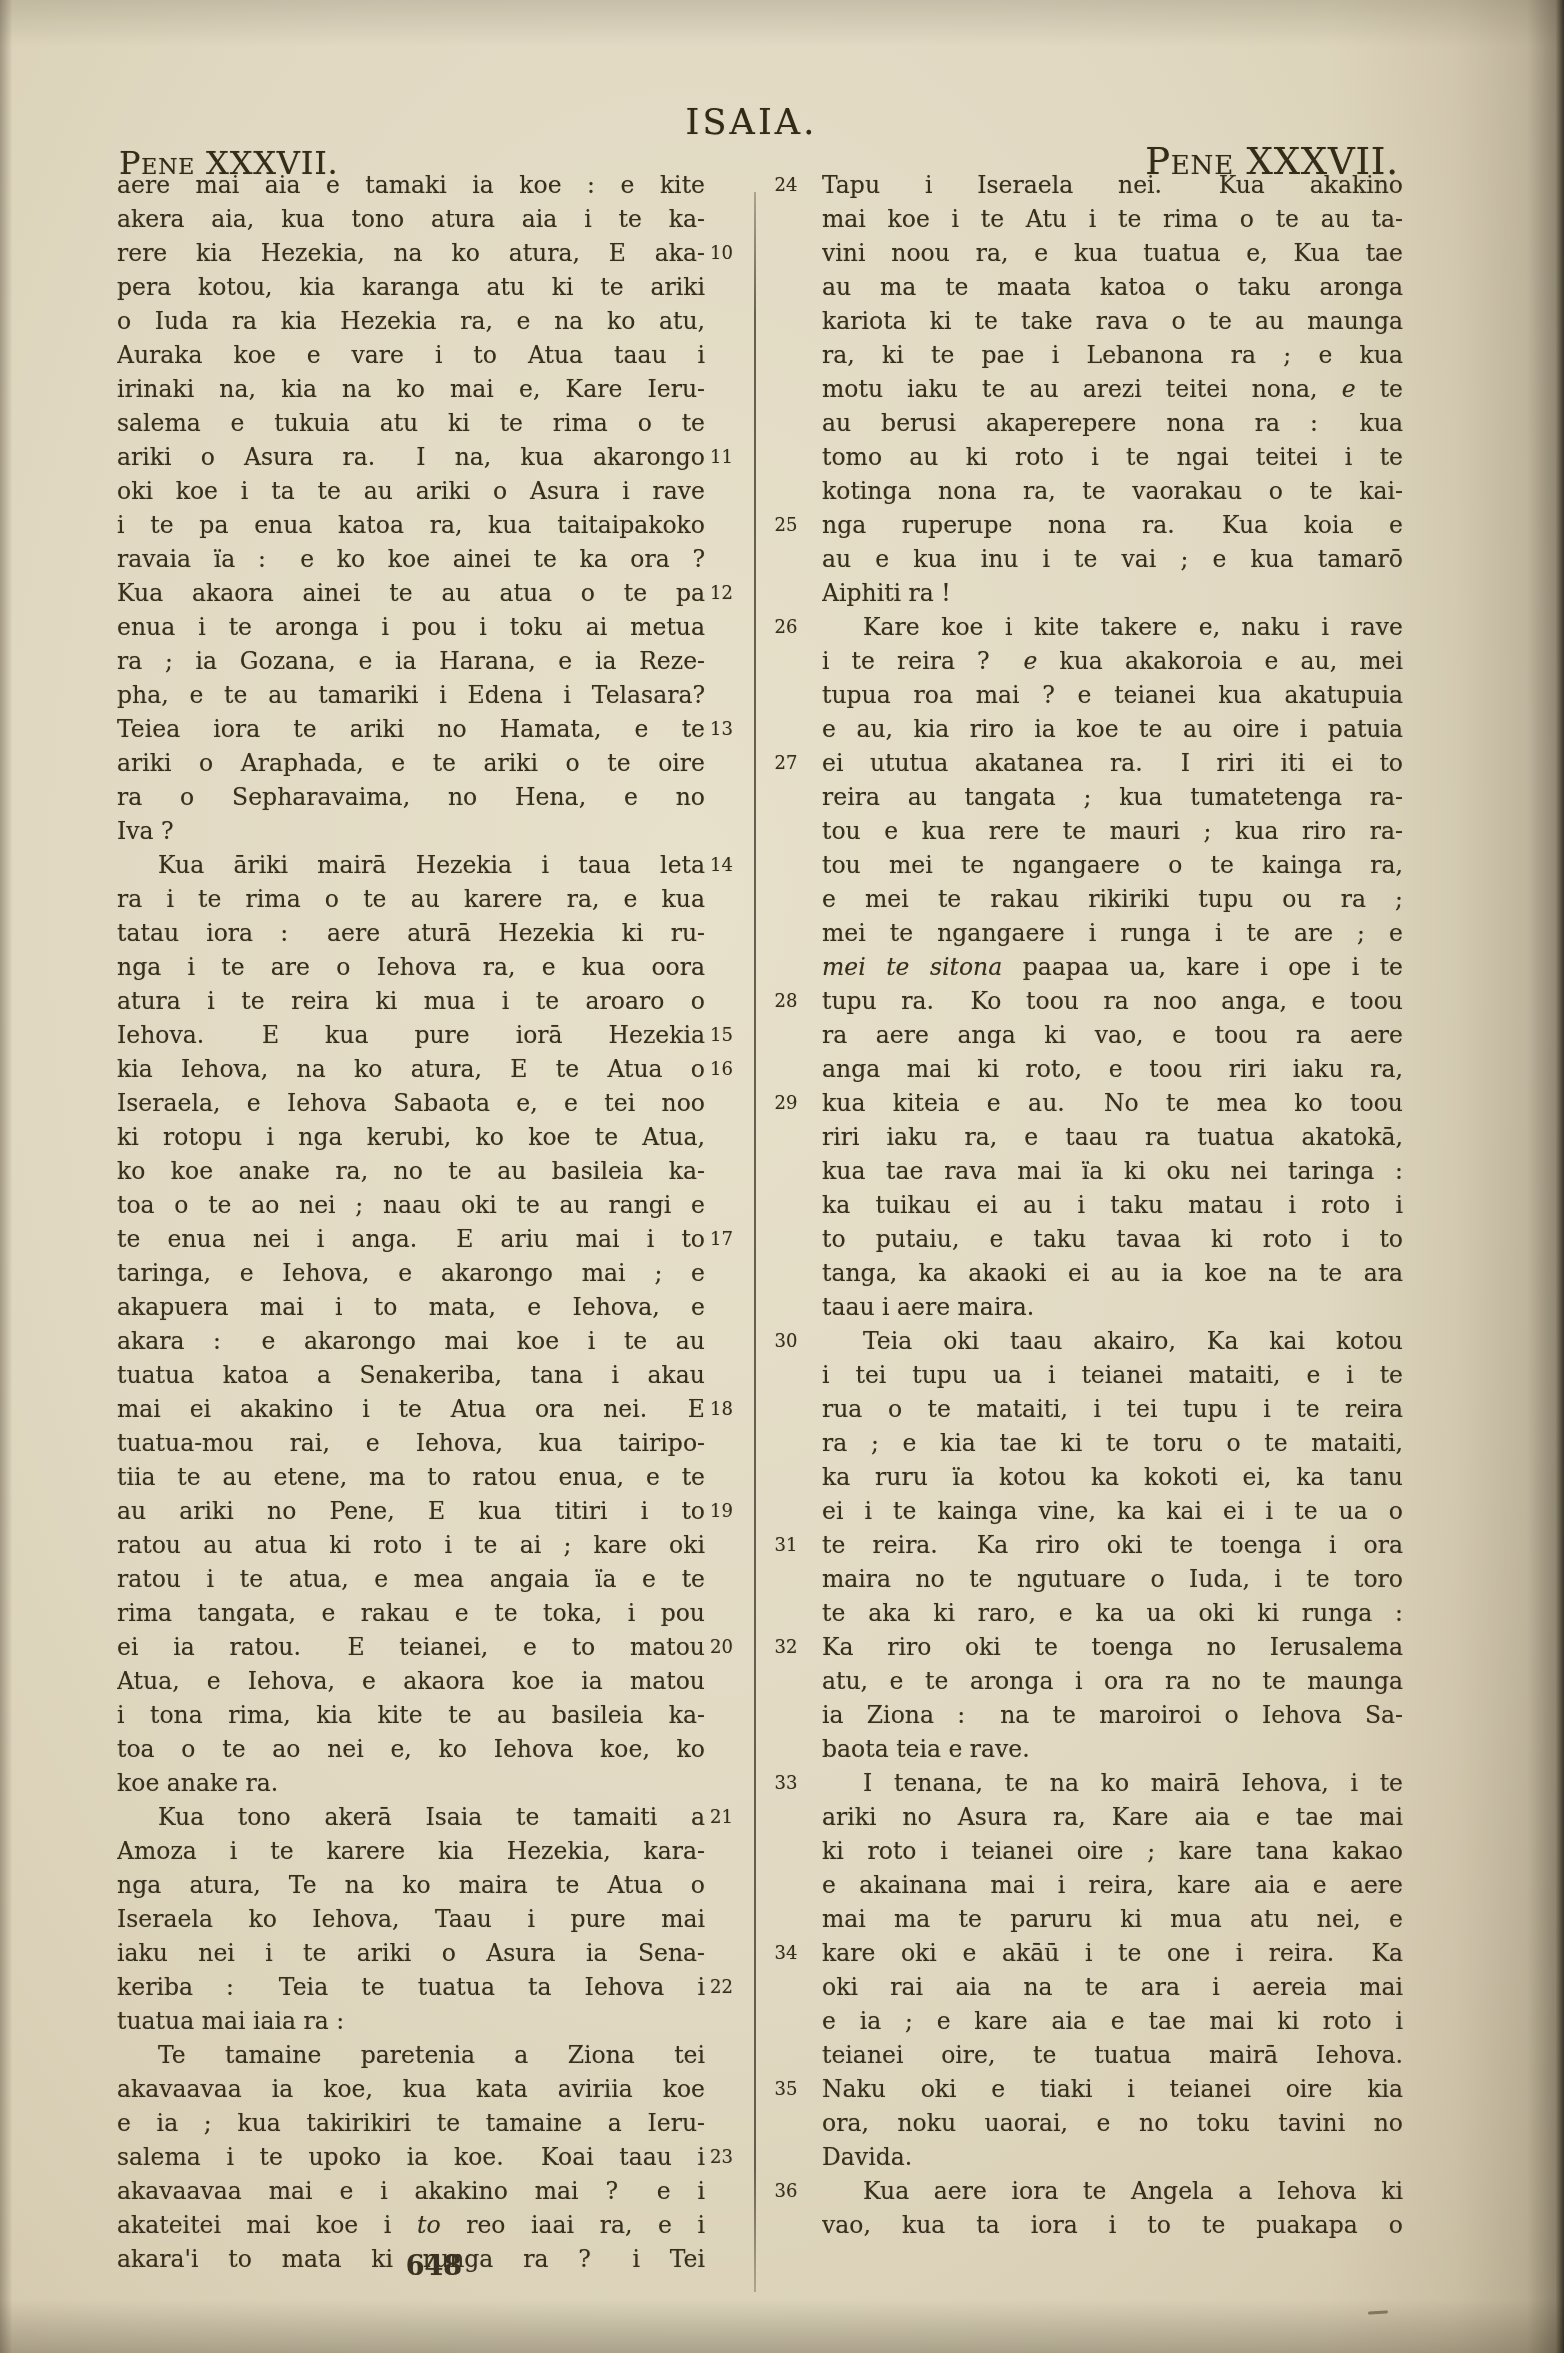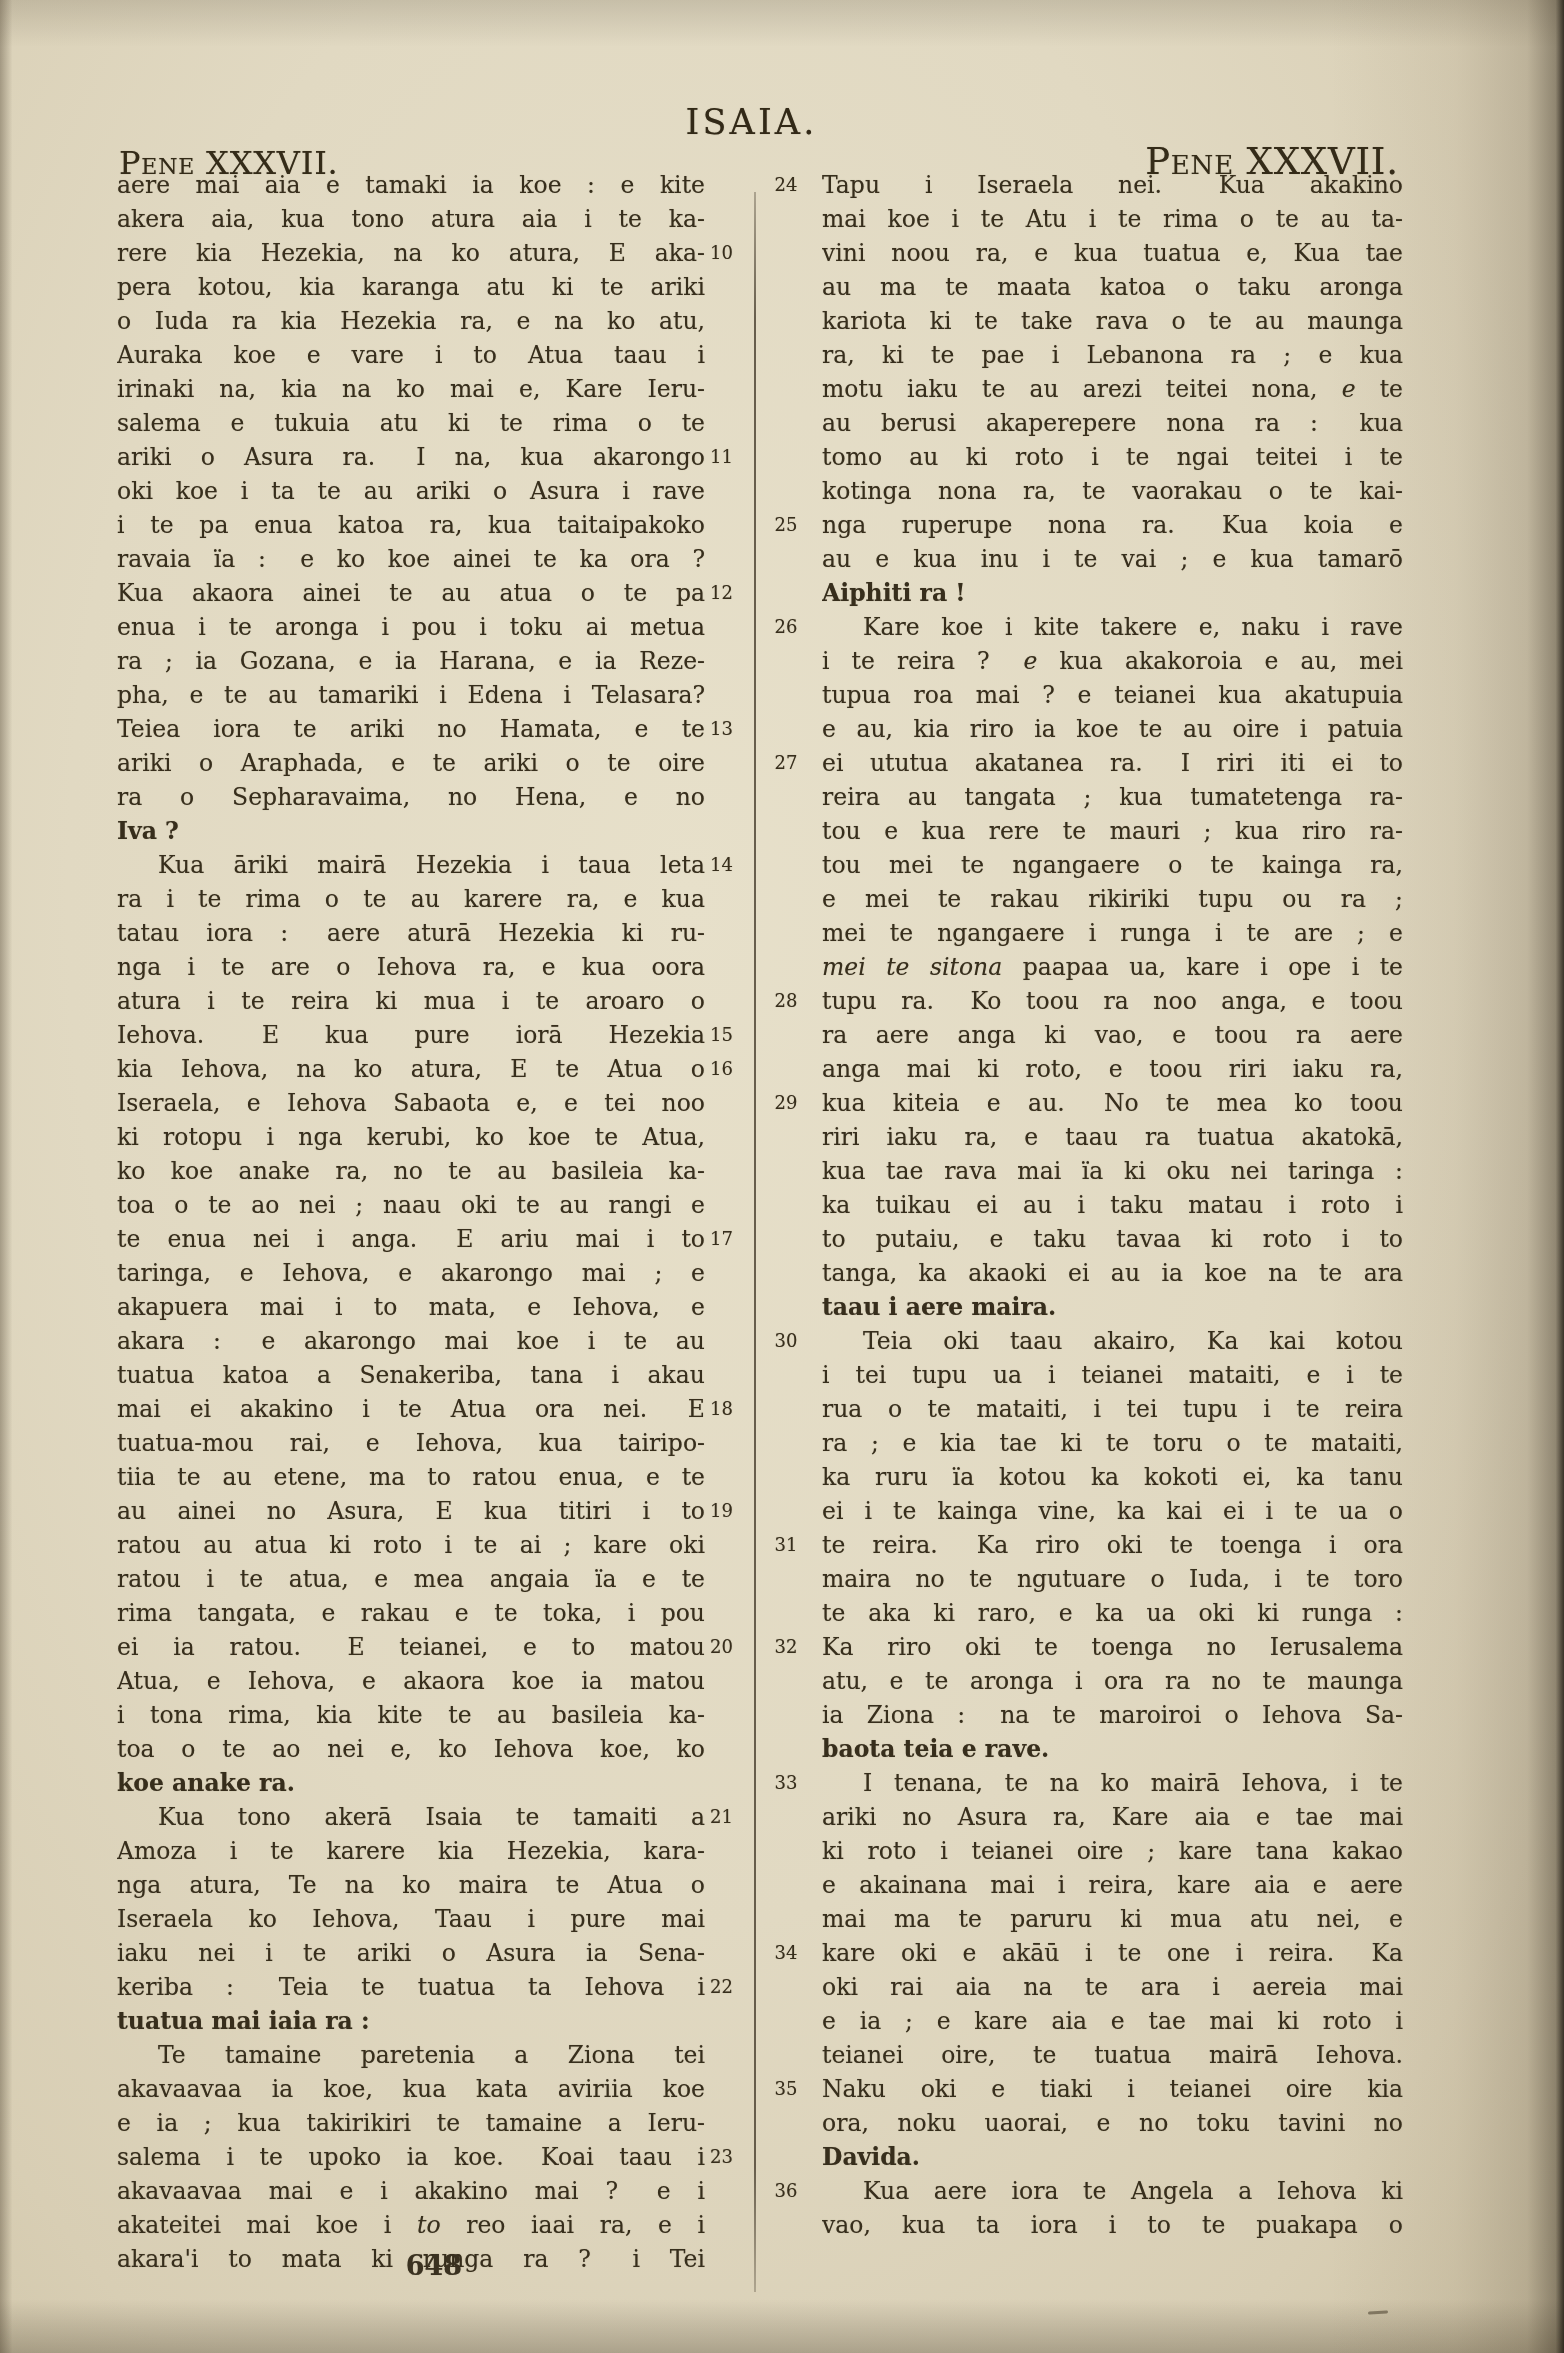--- a/index.html
+++ b/index.html
@@ -31,21 +31,21 @@
     position:absolute;top:0;height:34px;overflow:hidden;
     font-size:23.5px;line-height:34px;
     text-align:justify;text-align-last:justify;
     color:#372e1c;text-shadow:0 0 0.8px rgba(55,46,28,.4);
   }
   .col.left .txt{left:0;width:588px;}
   .col.right .txt{left:49px;width:581px;}
   .vnum{position:absolute;top:0;font-size:18px;line-height:34px;color:#372e1c;text-shadow:0 0 0.8px rgba(55,46,28,.4);}
   .col.left .vnum{left:593px;width:41px;text-align:left;}
   .col.right .vnum{left:1.6px;width:39px;text-align:left;}
-  .line.short .txt{text-align-last:auto;font-weight:bold;}
+  .line.short .txt{text-align-last:auto;}
   .line.ind .txt{text-indent:41px;}
   .pgnum{position:absolute;left:352px;top:2250px;width:110px;text-align:right;font-size:27px;color:#3a3120;text-shadow:0 0 0.8px rgba(55,46,28,.4);font-weight:bold;}
   .smudge{position:absolute;left:1368px;top:2311px;width:20.3px;height:3.1px;background:rgba(60,50,32,.5);border-radius:1.6px;transform:rotate(-4deg);}
   i{font-style:italic;}
 </style>
 </head>
 <body>
 
 <div class="page">
   <div class="hdr">
@@ -177,21 +177,21 @@
         <div class="txt">mai ei akakino i te Atua ora nei.  E</div>
         <span class="vnum">18</span>
       </div>
       <div class="line">
         <div class="txt">tuatua-mou rai, e Iehova, kua tairipo-</div>
       </div>
       <div class="line">
         <div class="txt">tiia te au etene, ma to ratou enua, e te</div>
       </div>
       <div class="line">
-        <div class="txt">au ainei no Asura, E kua titiri i to</div>
+        <div class="txt">au ariki no Pene, E kua titiri i to</div>
         <span class="vnum">19</span>
       </div>
       <div class="line">
         <div class="txt">ratou au atua ki roto i te ai ; kare oki</div>
       </div>
       <div class="line">
         <div class="txt">ratou i te atua, e mea angaia ïa e te</div>
       </div>
       <div class="line">
         <div class="txt">rima tangata, e rakau e te toka, i pou</div>

